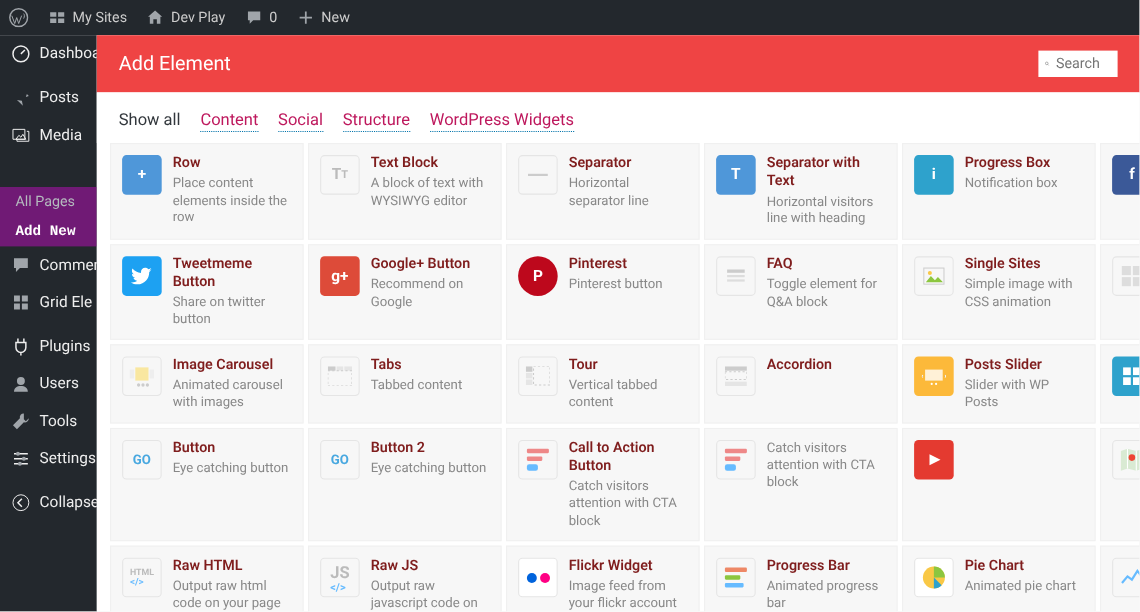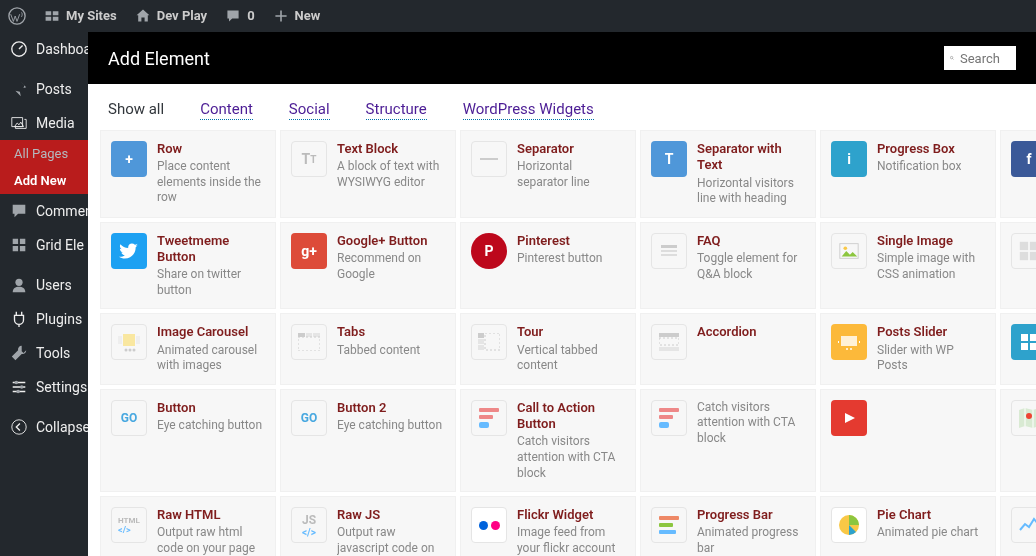--- a/index.html
+++ b/index.html
@@ -1,43 +1,43 @@
 <!DOCTYPE html>
 <html><head>
 <meta charset="utf-8">
 <style>
 * { margin: 0; padding: 0; box-sizing: border-box; font-family: -apple-system, BlinkMacSystemFont, "Segoe UI", Roboto, sans-serif; }
 body { background: #f1f1f1; width: 1036px; height: 556px; overflow: hidden; position: relative; }
 
 
 .adminbar { height: 32px; background: #23282d; color: #ccc; display: flex; align-items: center; font-size: 13px; padding: 0 8px; gap: 18px; }
-.adminbar .ab-item { display: flex; align-items: flex-start; gap: 6px; cursor: pointer; font-weight: bold; }
+.adminbar .ab-item { display: flex; align-items: flex-end; gap: 6px; cursor: pointer; }
 .adminbar svg { fill: #a0a5aa; }
 
 
 .sidemenu { position: absolute; top: 32px; left: 0; width: 88px; bottom: 0; background: #23282d; color: #eee; overflow: hidden; }
 .sidemenu .menu-item { display: flex; align-items: center; gap: 8px; padding: 8px 10px; font-size: 14px; color: #eee; cursor: pointer; white-space: nowrap; }
 .sidemenu .menu-item.current { background: #0073aa; color: #fff; }
-.sidemenu .submenu { background: #b91c1c; }
+.sidemenu .submenu { background: #701a75; margin-top: 30px; }
 .sidemenu .submenu .sub-item { padding: 6px 14px; font-size: 13px; color: #b4b9be; cursor: pointer; }
-.sidemenu .submenu .sub-item.current { color: #fff; font-weight: 600; }
+.sidemenu .submenu .sub-item.current { color: #fff; font-weight: 600; font-family: Liberation Mono, monospace; }
 .sidemenu .separator { height: 6px; }
 .sidemenu svg { fill: #a0a5aa; flex-shrink: 0; }
 .sidemenu .menu-item.current svg { fill: #fff; }
 
 
 .modal { position: absolute; top: 32px; left: 88px; right: 0; bottom: 0; background: #fff; display: flex; flex-direction: column; }
-.modal-header { background: #000000; color: #fff; padding: 14px 20px; display: flex; align-items: center; justify-content: space-between; }
+.modal-header { background: #ef4444; color: #fff; padding: 14px 20px; display: flex; align-items: center; justify-content: space-between; }
 .modal-header h2 { font-size: 18px; font-weight: 400; }
 .modal-header .search-wrap { background: #fff; display: flex; align-items: center; padding: 4px 6px; gap: 6px; width: 72px; overflow: hidden; }
 .modal-header .search-wrap input { border: none; outline: none; font-size: 13px; width: 50px; }
 .modal-header .search-wrap svg { fill: #555; }
 
-.modal-tabs { padding: 16px 20px 10px; background: #fff; font-size: 15px; display: flex; gap: 36px; }
-.modal-tabs .tab { color: #4c1d95; cursor: pointer; border-bottom: 1px dotted #0073aa; padding-bottom: 1px; }
+.modal-tabs { padding: 16px 20px 10px; background: #fff; font-size: 15px; display: flex; gap: 18px; }
+.modal-tabs .tab { color: #be185d; cursor: pointer; border-bottom: 1px dotted #0073aa; padding-bottom: 1px; }
 .modal-tabs .tab.active { color: #32373c; border-bottom: none; cursor: default; }
 
 .elements-scroll { padding: 0 0 12px 12px; overflow: hidden; flex: 1; }
 .elements-grid { display: grid; grid-template-columns: repeat(6, 176px); gap: 4px; }
 .el-card { background: #f7f7f7; border: 1px solid #f0f0f0; padding: 10px 10px 10px 10px; display: flex; gap: 10px; cursor: pointer; min-height: 70px; }
 .el-icon { width: 36px; height: 36px; border-radius: 4px; flex-shrink: 0; display: flex; align-items: center; justify-content: center; color: #fff; font-weight: 700; font-size: 14px; }
 .el-text { overflow: hidden; }
 .el-title { color: #7f1d1d; font-size: 13px; font-weight: 600; line-height: 1.25; margin-bottom: 2px; }
 .el-desc { color: #888; font-size: 12px; line-height: 1.3; }
 
@@ -128,30 +128,30 @@
     </div>
   <div class="menu-item">
       <svg width="18" height="18" viewBox="0 0 20 20">
         <path d="M3 3h6v6H3zM11 3h6v6h-6zM3 11h6v6H3zM11 11h6v6h-6z"></path>
       </svg>
       <span>Grid Ele</span>
     </div>
   <div class="separator"></div>
   <div class="menu-item">
       <svg width="18" height="18" viewBox="0 0 20 20">
+        <path d="M7 2v4M13 2v4M5 6h10v5a5 5 0 01-5 5 5 5 0 01-5-5zM10 16v3" fill="none" stroke="currentColor" stroke-width="1.5"></path>
+      </svg>
+      <span>Plugins</span>
+    </div>
+  <div class="menu-item">
+      <svg width="18" height="18" viewBox="0 0 20 20">
         <circle cx="10" cy="7" r="4"></circle>
         <path d="M3 18c0-4 3-6 7-6s7 2 7 6z"></path>
       </svg>
       <span>Users</span>
-    </div>
-  <div class="menu-item">
-      <svg width="18" height="18" viewBox="0 0 20 20">
-        <path d="M7 2v4M13 2v4M5 6h10v5a5 5 0 01-5 5 5 5 0 01-5-5zM10 16v3" fill="none" stroke="currentColor" stroke-width="1.5"></path>
-      </svg>
-      <span>Plugins</span>
     </div>
   <div class="menu-item">
       <svg width="18" height="18" viewBox="0 0 20 20">
         <path d="M13 2a4 4 0 00-4 5L2 14l4 4 7-7a4 4 0 005-4l-3 3-2-2z"></path>
       </svg>
       <span>Tools</span>
     </div>
   <div class="menu-item">
       <svg width="18" height="18" viewBox="0 0 20 20">
         <path d="M3 5h14M3 10h14M3 15h14" stroke="currentColor" stroke-width="1.5"></path>
@@ -277,21 +277,21 @@
         </div>
       <div class="el-card">
           <div class="el-icon ic-img">
             <svg width="22" height="22" viewBox="0 0 24 24">
               <rect x="2" y="4" width="20" height="16" fill="none" stroke="#ccc"></rect>
               <circle cx="8" cy="9" r="2" fill="#f9c846"></circle>
               <path d="M4 18l5-6 4 4 3-3 5 5z" fill="#8cc63f"></path>
             </svg>
           </div>
           <div class="el-text">
-            <div class="el-title">Single Image</div>
+            <div class="el-title">Single Sites</div>
             <div class="el-desc">Simple image with CSS animation</div>
           </div>
         </div>
       <div class="el-card">
           <div class="el-icon ic-gal">
             <svg width="22" height="22" viewBox="0 0 24 24">
               <rect x="2" y="2" width="9" height="9" fill="#ddd"></rect>
               <rect x="13" y="2" width="9" height="9" fill="#ddd"></rect>
               <rect x="2" y="13" width="9" height="9" fill="#ddd"></rect>
               <rect x="13" y="13" width="9" height="9" fill="#ddd"></rect>
@@ -456,21 +456,21 @@
             </div>
           </div>
           <div class="el-text">
             <div class="el-title">Raw HTML</div>
             <div class="el-desc">Output raw html code on your page</div>
           </div>
         </div>
       <div class="el-card">
           <div class="el-icon ic-js">
             <div>
-              <div style="font-size:12px;">JS</div>
+              <div style="font-size:15px;">JS</div>
               <div style="color:#6bf;">&lt;/&gt;</div>
             </div>
           </div>
           <div class="el-text">
             <div class="el-title">Raw JS</div>
             <div class="el-desc">Output raw javascript code on your page</div>
           </div>
         </div>
       <div class="el-card">
           <div class="el-icon ic-flickr">

